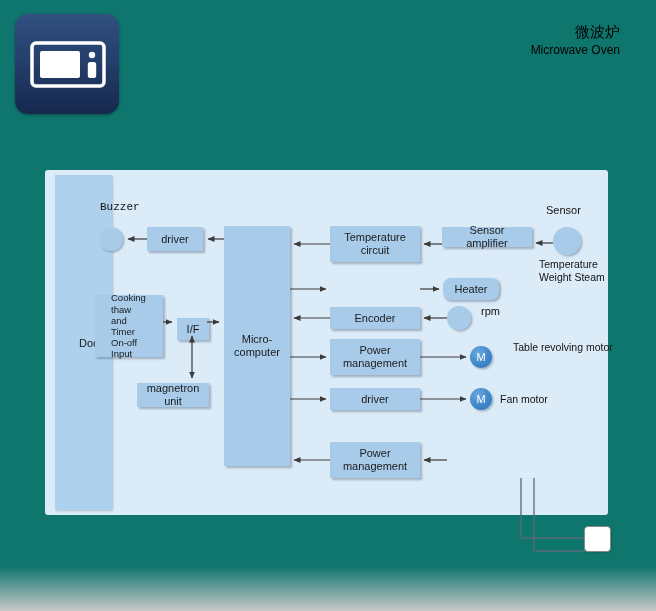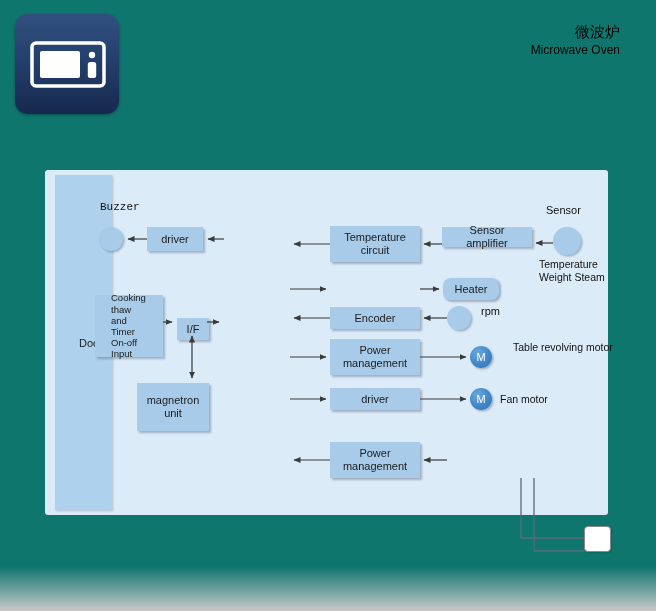--- a/index.html
+++ b/index.html
@@ -79,30 +79,33 @@
     <span>Door</span>
   </div>
 
   <div class="lbl" style="left:100px;top:201px;font-family:Liberation Mono, monospace;">Buzzer</div>
   <div class="circle" style="left:99px;top:227px;width:24px;height:24px;"></div>
 
   <div class="box" style="left:147px;top:227px;width:56px;height:24px;">
     <span>driver</span>
   </div>
 
+  <div class="box" style="left:224px;top:226px;width:66px;height:240px;">
+    <span>Micro-computer</span>
+  </div>
 
   <div class="box left" style="left:95px;top:295px;width:68px;height:62px;font-size:9.5px;">
     <span>Cooking thaw and Timer On-off Input</span>
   </div>
 
   <div class="box" style="left:177px;top:294px;width:18px;height:22px;margin-top:24px;">
     <span>I/F</span>
   </div>
 
-  <div class="box" style="left:137px;top:383px;width:72px;height:48px;">
+  <div class="box" style="left:137px;top:383px;width:72px;height:24px;">
     <span>magnetron unit</span>
   </div>
 
   <div class="box" style="left:330px;top:226px;width:90px;height:36px;">
     <span>Temperature circuit</span>
   </div>
 
   <div class="box" style="left:442px;top:227px;width:90px;height:20px;">
     <span>Sensor amplifier</span>
   </div>

